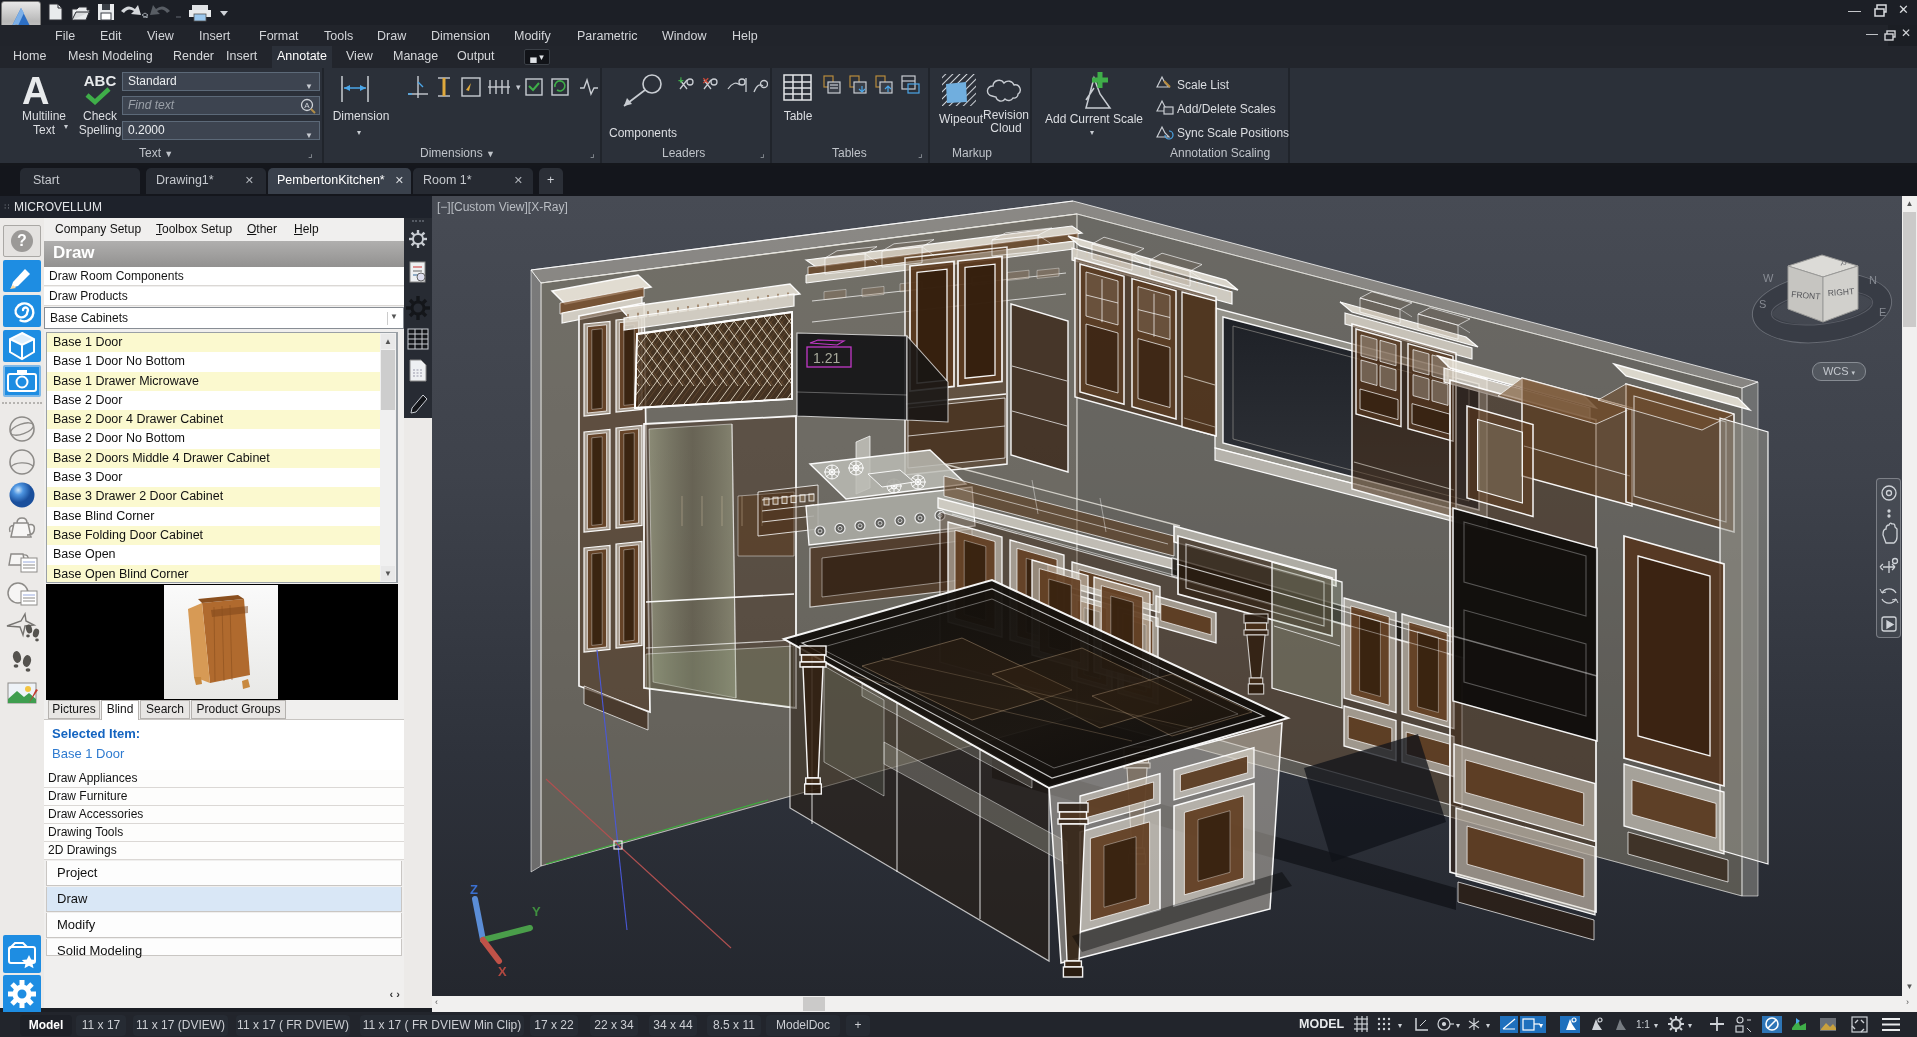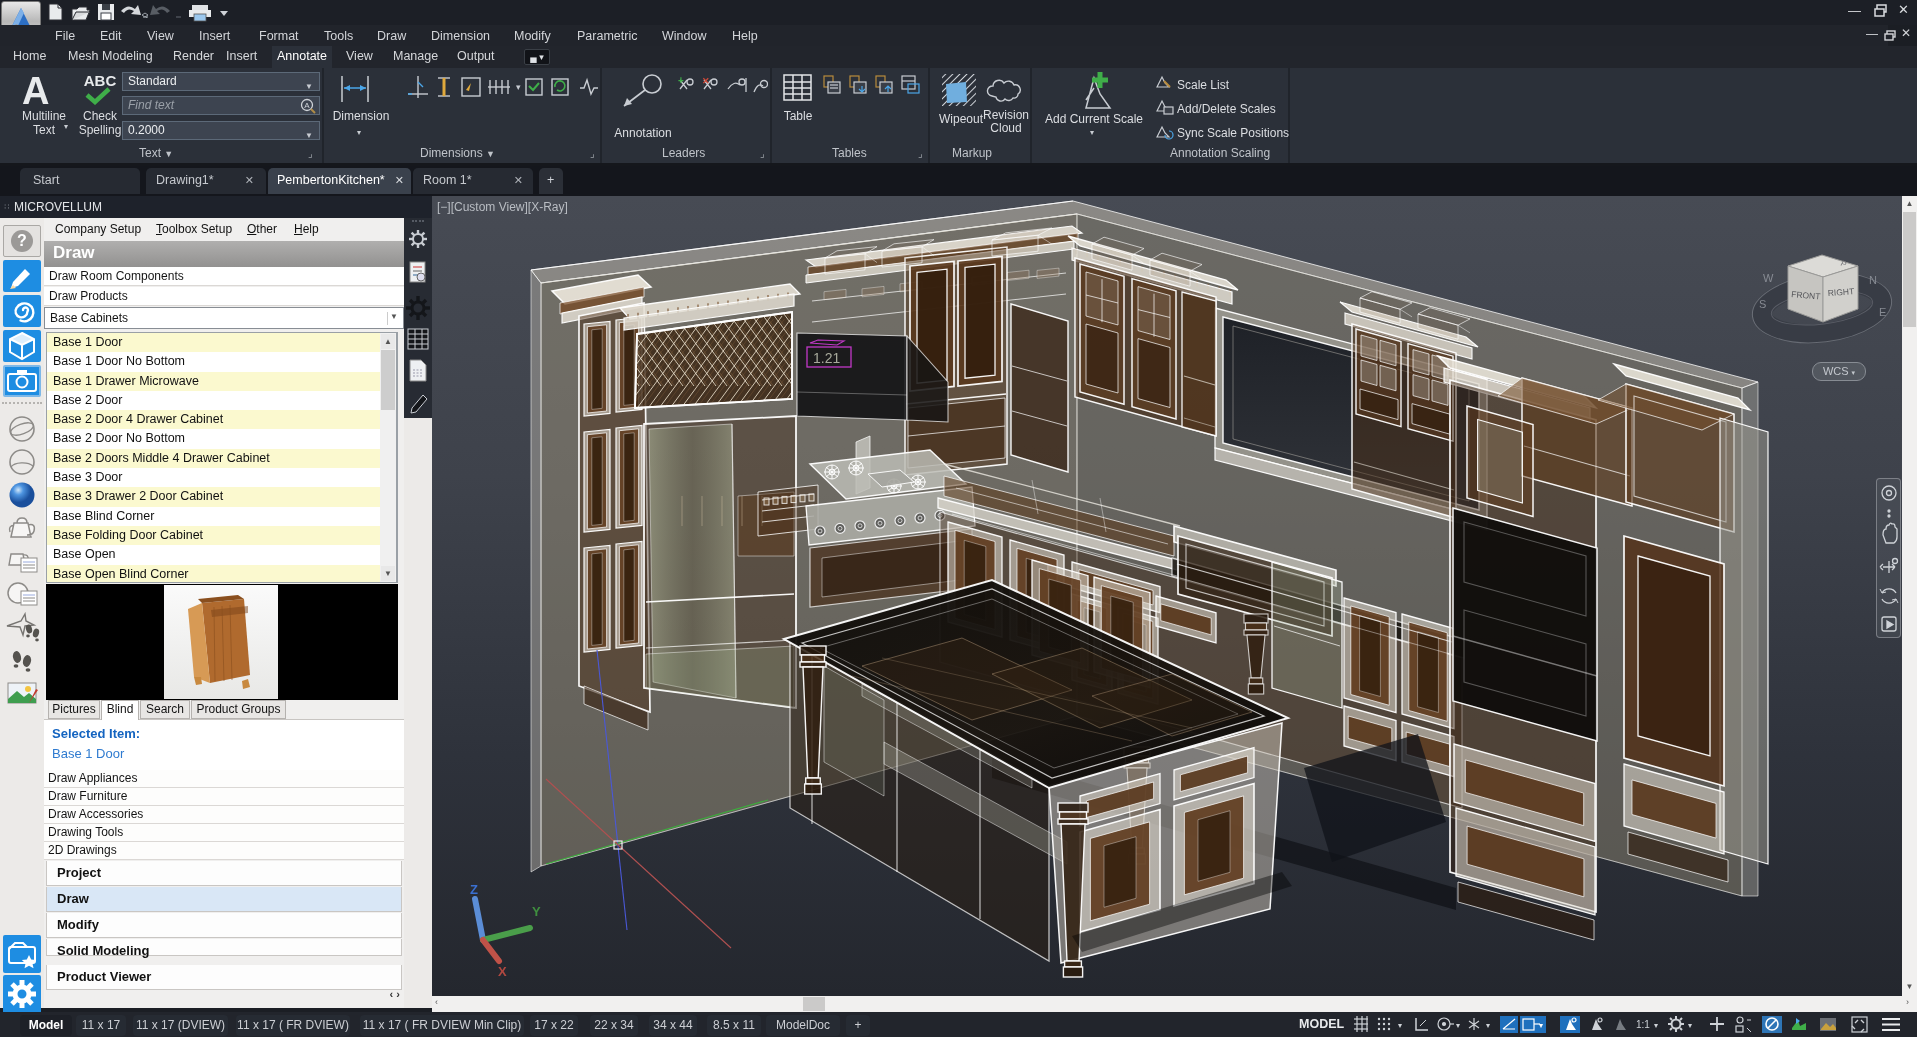--- a/index.html
+++ b/index.html
@@ -24,21 +24,21 @@
 .dtab .x{color:#aeb2b8;font-size:11px}
 
 #palette{left:0;top:196px;width:432px;height:812px;background:#eceae8}
 #paltitle{left:0;top:196px;width:432px;height:22px;background:#1e222b;color:#e4e6e9;font-size:12px;line-height:22px}
 #lbar{left:0;top:218px;width:44px;height:790px;background:#eceae8}
 .licon{position:absolute;left:3px;width:38px;height:32px;border-radius:2px}
 .bluebtn{background:#1e8de2}
 #rstrip{left:404px;top:218px;width:28px;height:200px;background:#272b33}
 #palmain{left:44px;top:218px;width:360px;height:790px;background:#f0efee;font-size:12px;color:#141414}
 .prow{position:absolute;left:0;width:360px;background:#fff;border-bottom:1px solid #dbd8d5;color:#141414}
-.acc{position:absolute;left:2px;width:356px;background:#fdfdfd;border:1px solid #c9c6c3;border-top:none;font-weight:bold;font-size:13px;color:#111}
+.acc{position:absolute;left:2px;width:356px;background:#fdfdfd;border:1px solid #c9c6c3;border-top:none;font-weight:normal;font-size:13px;color:#111}
 .li{height:19.3px;padding:2px 0 0 6px;font-size:12.5px;color:#111;width:334px}
 .y{background:#fbf9cf}
 
 #viewport{left:432px;top:196px;width:1470px;height:800px;background:linear-gradient(180deg,#474b54 0%,#3e424b 35%,#2e323b 70%,#24272e 100%);overflow:hidden}
 #vsb{left:1902px;top:196px;width:15px;height:800px;background:#f1f0ef}
 #hsb{left:432px;top:996px;width:1485px;height:16px;background:#f1f0ef}
 
 #statusbar{left:0;top:1012px;width:1917px;height:25px;background:#22252c}
 .ltab{position:absolute;top:3px;height:21px;background:#262b33;border-radius:4px;color:#ccced3;font-size:12px;text-align:center}
 </style>
@@ -171,21 +171,21 @@
 </g>
       </svg>
 <div class="plabel" style="left:420px">Dimensions <span style="font-size:9px">▼</span></div>
 <div class="pexp" style="left:590px">⌟</div>
 
 <svg class="abs" style="left:612px;top:4px" width="60" height="40">
         <circle cx="40" cy="12" r="9" stroke="#c8ccd2" stroke-width="1.6" fill="none"></circle>
         <line x1="33" y1="18" x2="12" y2="34" stroke="#c8ccd2" stroke-width="1.6"></line>
         <path d="M12 34 l8 -2 l-5 -6 z" fill="#c8ccd2"></path>
       </svg>
-<div class="abs" style="left:608px;top:58px;width:70px;text-align:center;color:#dcdee2;font-size:12px">Annotation</div>
+<div class="abs" style="left:608px;top:58px;width:70px;text-align:center;color:#dcdee2;font-size:12px">Components</div>
 <svg class="abs" style="left:676px;top:8px" width="92" height="22">
 <g stroke="#c8ccd2" stroke-width="1.3" fill="none">
 <path d="M4 4 l7 9 m0 -9 l-7 9"></path>
           <circle cx="14" cy="6" r="3"></circle>
           <text x="2" y="8" fill="#3fae49" font-size="10" stroke="none" font-weight="bold">+</text>
 <path d="M28 4 l7 9 m0 -9 l-7 9"></path>
           <circle cx="38" cy="6" r="3"></circle>
           <text x="26" y="8" fill="#d04a3a" font-size="9" stroke="none" font-weight="bold">✕</text>
 <path d="M52 13 q6 -9 12 -4"></path>
           <circle cx="66" cy="6" r="3"></circle>
@@ -1298,23 +1298,20 @@
       </div>
 <div class="acc" style="top:669px;height:25px;background:#d9e7f6">
         <span style="position:absolute;left:10px;top:4px">Draw</span>
       </div>
 <div class="acc" style="top:695px;height:25px">
         <span style="position:absolute;left:10px;top:4px">Modify</span>
       </div>
 <div class="acc" style="top:721px;height:17px">
         <span style="position:absolute;left:10px;top:4px">Solid Modeling</span>
       </div>
-<div class="acc" style="top:747px;height:25px">
-        <span style="position:absolute;left:10px;top:4px">Product Viewer</span>
-      </div>
 <div class="abs" style="right:4px;top:770px;color:#333;font-size:11px;font-weight:bold">‹ ›</div>
 </div>
 <div class="abs" id="statusbar">
 <div class="ltab" style="left:20px;width:52px;color:#fff;font-weight:bold;background:#1d2027;z-index:3"><span style="position:relative;top:3px">Model</span></div>
 <div class="ltab" style="left:76px;width:50px;z-index:1"><span style="position:relative;top:3px">11 x 17</span></div>
 <div class="ltab" style="left:133px;width:95px"><span style="position:relative;top:3px">11 x 17 (DVIEW)</span></div>
 <div class="ltab" style="left:236px;width:114px"><span style="position:relative;top:3px">11 x 17 ( FR DVIEW)</span></div>
 <div class="ltab" style="left:360px;width:164px"><span style="position:relative;top:3px">11 x 17 ( FR DVIEW Min Clip)</span></div>
 <div class="ltab" style="left:530px;width:48px"><span style="position:relative;top:3px">17 x 22</span></div>
 <div class="ltab" style="left:590px;width:48px"><span style="position:relative;top:3px">22 x 34</span></div>

